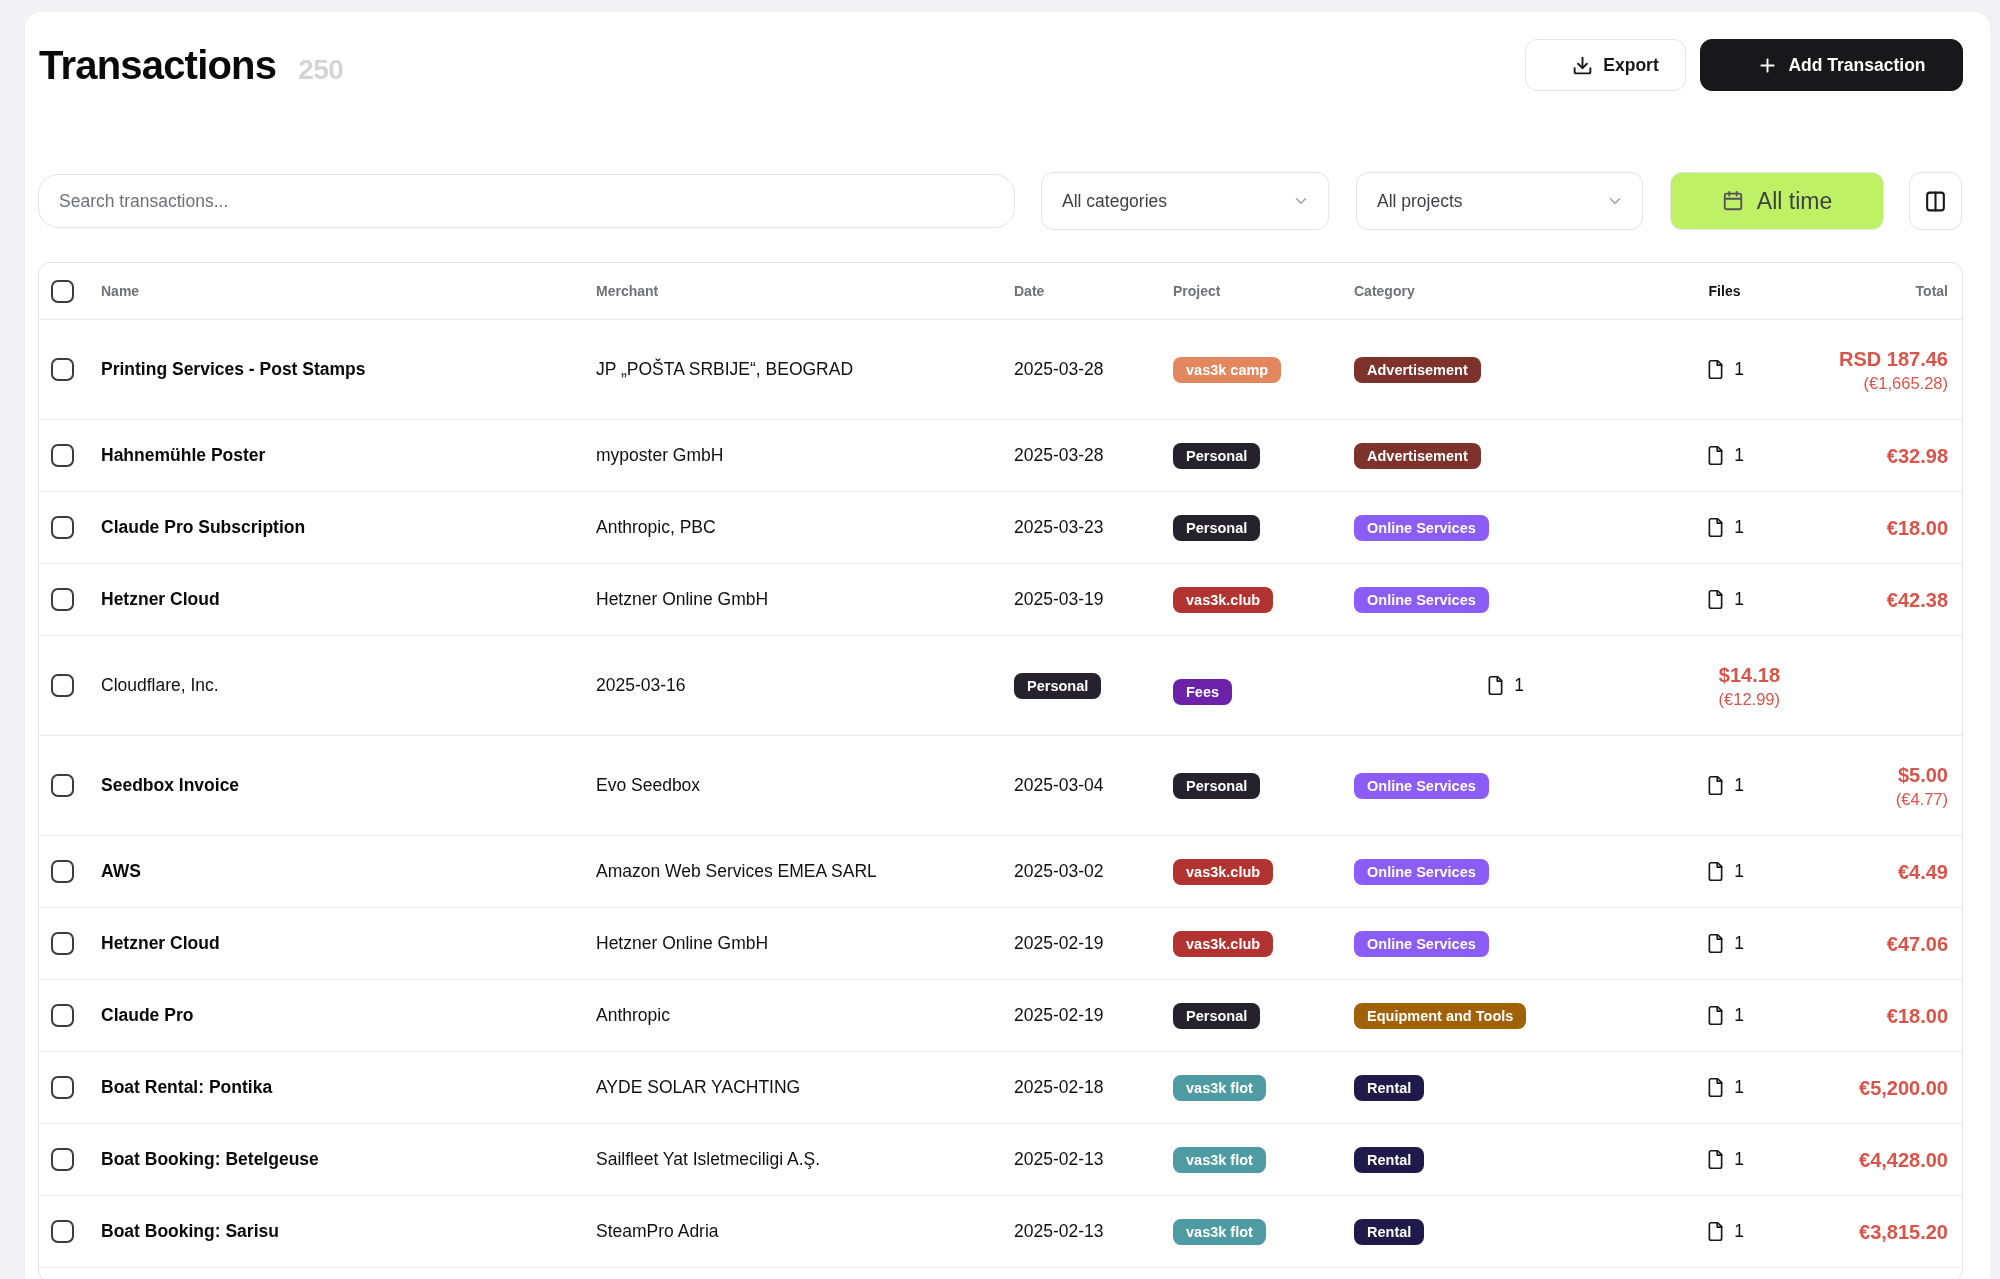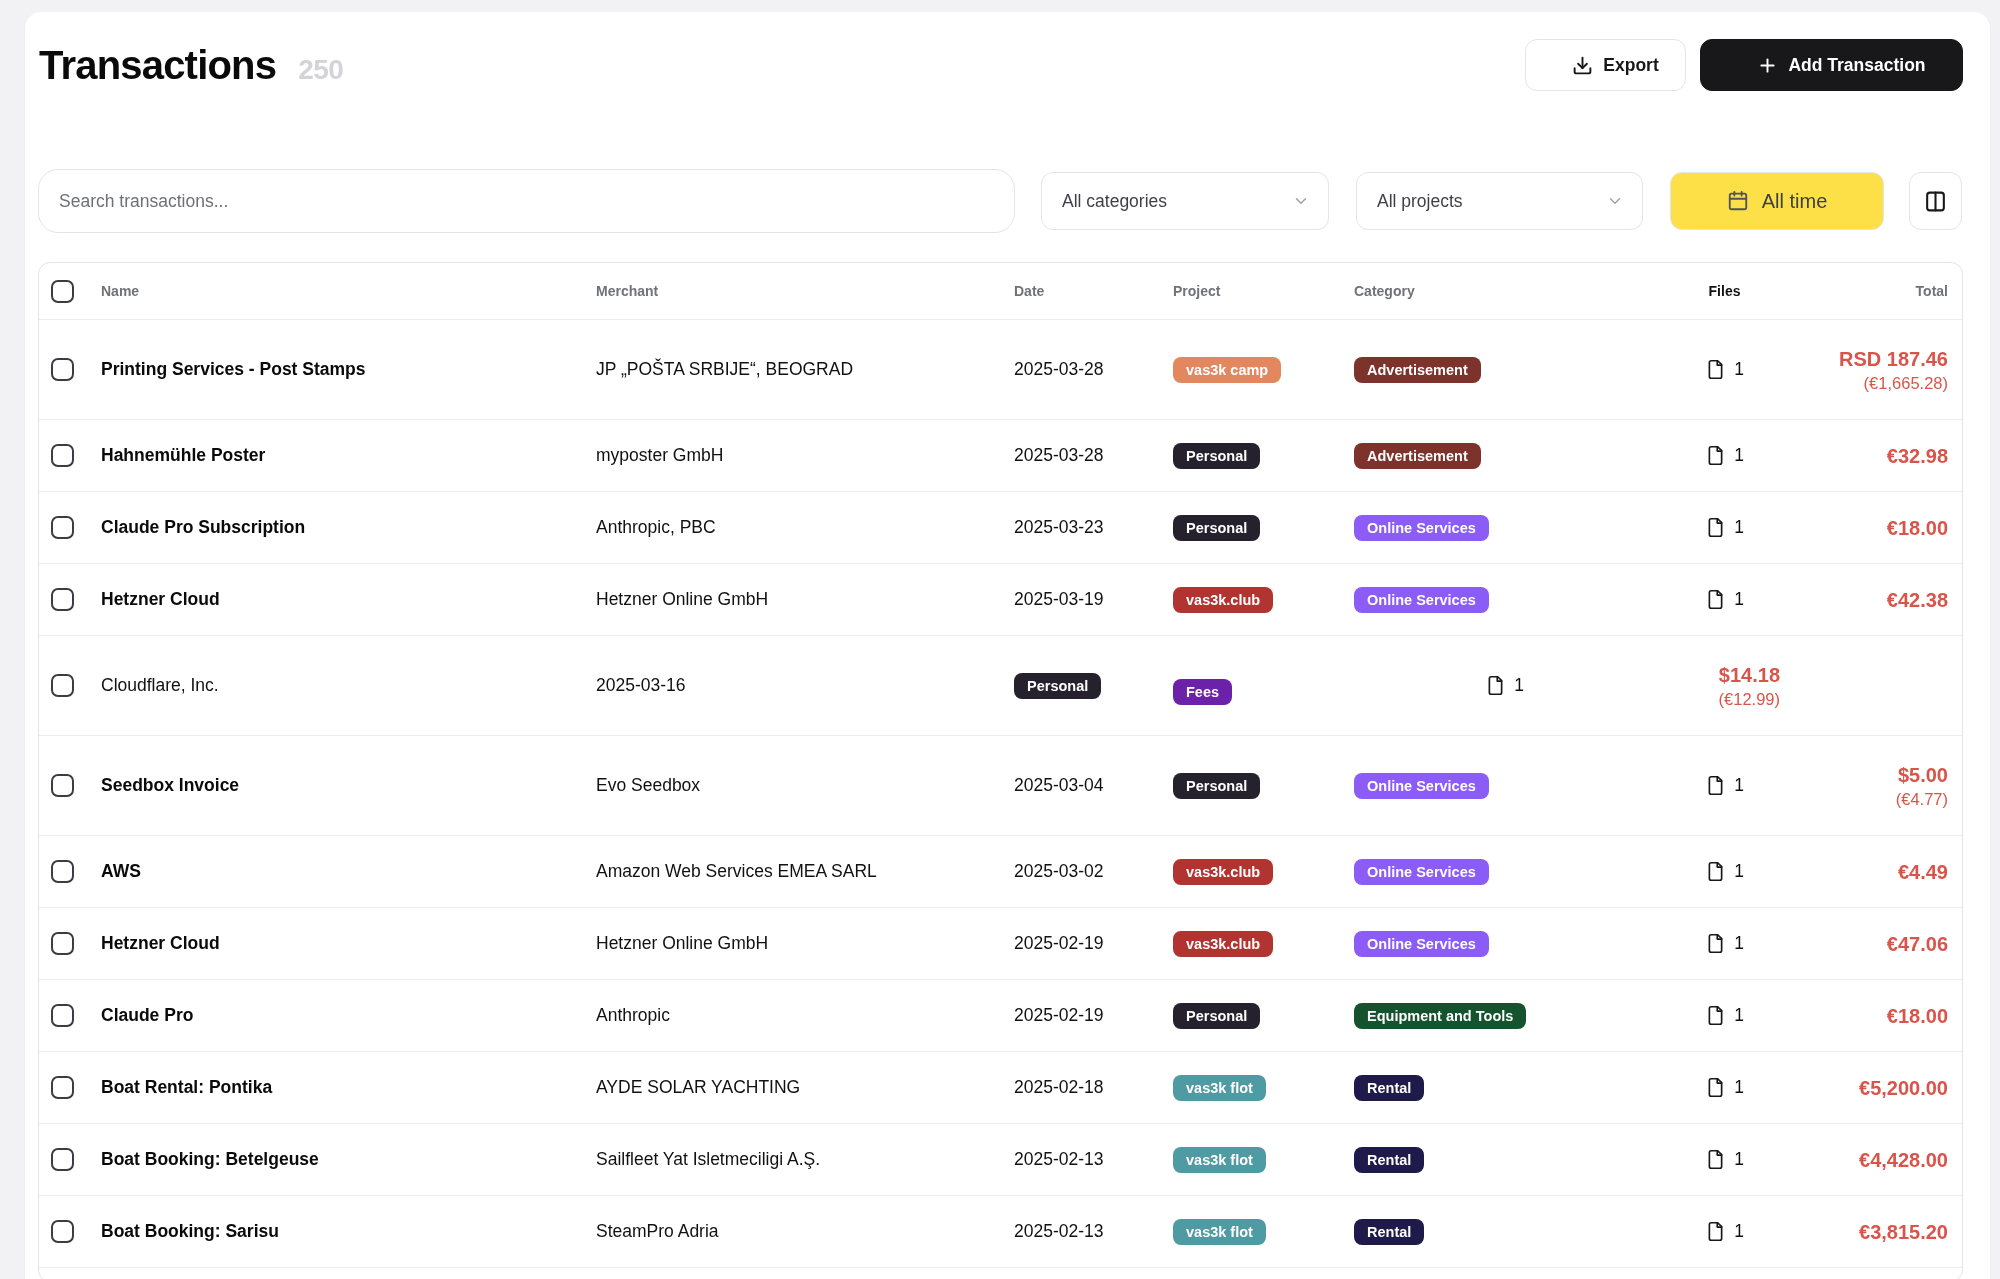--- a/index.html
+++ b/index.html
@@ -17,34 +17,34 @@
   .page-count { font-size:28px; font-weight:600; color:#d4d4d8; letter-spacing:-0.5px; }
   .title-actions { display:flex; gap:14px; }
   .btn { display:flex; align-items:center; justify-content:center; gap:10px; height:52px;
          border-radius:12px; font-size:17.5px; font-weight:600; cursor:pointer;padding-left:20px; }
   .btn-export { width:161px; background:#fff; border:1px solid #e4e4e7; color:#18181b; }
   .btn-add { width:263px; background:#18181b; border:1px solid #18181b; color:#fff; }
   .btn svg { flex:0 0 auto; }
 
   
   .filter-row { display:flex; align-items:center; height:58px; margin-bottom:32px; }
-  .search-box { flex:0 0 977px; height:64px; border:1px solid #e4e4e7; border-radius:20px;
+  .search-box { flex:0 0 977px; height:54px; border:1px solid #e4e4e7; border-radius:20px;
                 background:#fff; display:flex; align-items:center; padding:0 20px; margin-right:26px; }
   .search-box input { border:none; outline:none; width:100%; font-size:17.5px;
                       font-family:"Liberation Sans", sans-serif; color:#18181b; background:transparent; }
   .search-box input::placeholder { color:#6f7078; }
   .select { height:58px; border:1px solid #e4e4e7; border-radius:12px; background:#fff;
             display:flex; align-items:center; justify-content:space-between;
             padding:0 18px 0 20px; margin-right:27px; cursor:pointer; }
   .select-label { font-size:17.5px; color:#3f3f46; }
   .sel-categories { width:288px; }
   .sel-projects { width:287px; }
-  .date-btn { width:214px; height:58px; border:1px solid #e4e4e7; border-radius:12px; background:#fde047;
+  .date-btn { width:214px; height:58px; border:1px solid #e4e4e7; border-radius:12px; background:#bef264;
               display:flex; align-items:center; justify-content:center; gap:13px; margin-right:25px;
-              font-size:20px; color:#3f3f46; cursor:pointer; }
+              font-size:23px; color:#3f3f46; cursor:pointer; }
   .col-toggle { width:53px; height:58px; border:1px solid #e4e4e7; border-radius:12px; background:#fff;
                 display:flex; align-items:center; justify-content:center; cursor:pointer; color:#18181b; }
 
   
   .table { border:1px solid #e4e4e7; border-radius:12px; background:#fff; }
   .trow, .thead { display:grid;
     grid-template-columns:62px 495px 418px 159px 181px 301px 139px minmax(0,1fr);
     align-items:center; }
   .thead { height:56px; color:#71717a; font-size:14px; font-weight:700; }
   .trow { min-height:72px; border-top:1px solid #ededf0; font-size:17.5px; }
@@ -351,21 +351,21 @@
     <div class="cell c-check">
             <span class="checkbox"></span>
           </div>
     <div class="cell c-name">Claude Pro</div>
     <div class="cell c-merchant">Anthropic</div>
     <div class="cell c-date">2025-02-19</div>
     <div class="cell c-project">
             <span class="badge" style="background: rgb(37, 34, 46);">Personal</span>
           </div>
     <div class="cell c-category">
-            <span class="badge" style="background: #14532d;">Equipment and Tools</span>
+            <span class="badge" style="background: #a16207;">Equipment and Tools</span>
           </div>
     <div class="cell c-files">
       <svg width="21" height="21" viewBox="0 0 24 24" fill="none" stroke="#18181b" stroke-width="1.9" stroke-linecap="round" stroke-linejoin="round">
               <path d="M14.5 2H7a2 2 0 0 0-2 2v16a2 2 0 0 0 2 2h10a2 2 0 0 0 2-2V6.5L14.5 2z"></path>
               <polyline points="14 2 14 7 19 7"></polyline>
             </svg>
       <span>1</span>
     </div>
     <div class="cell c-total">
       <span class="t-primary">€18.00</span>

